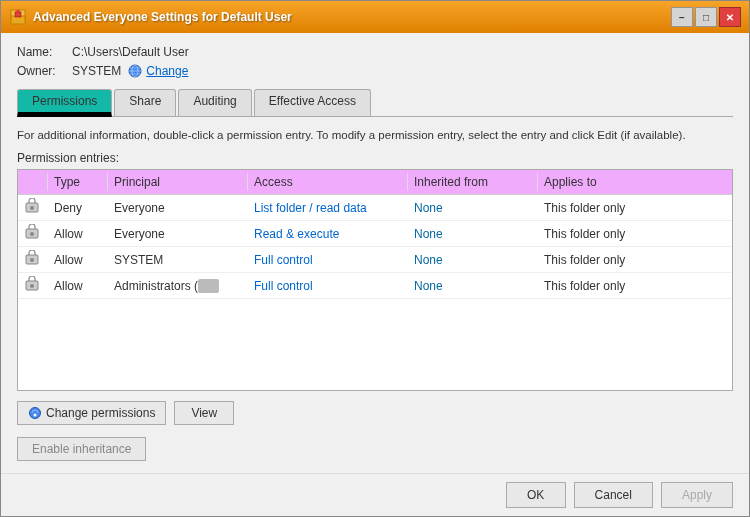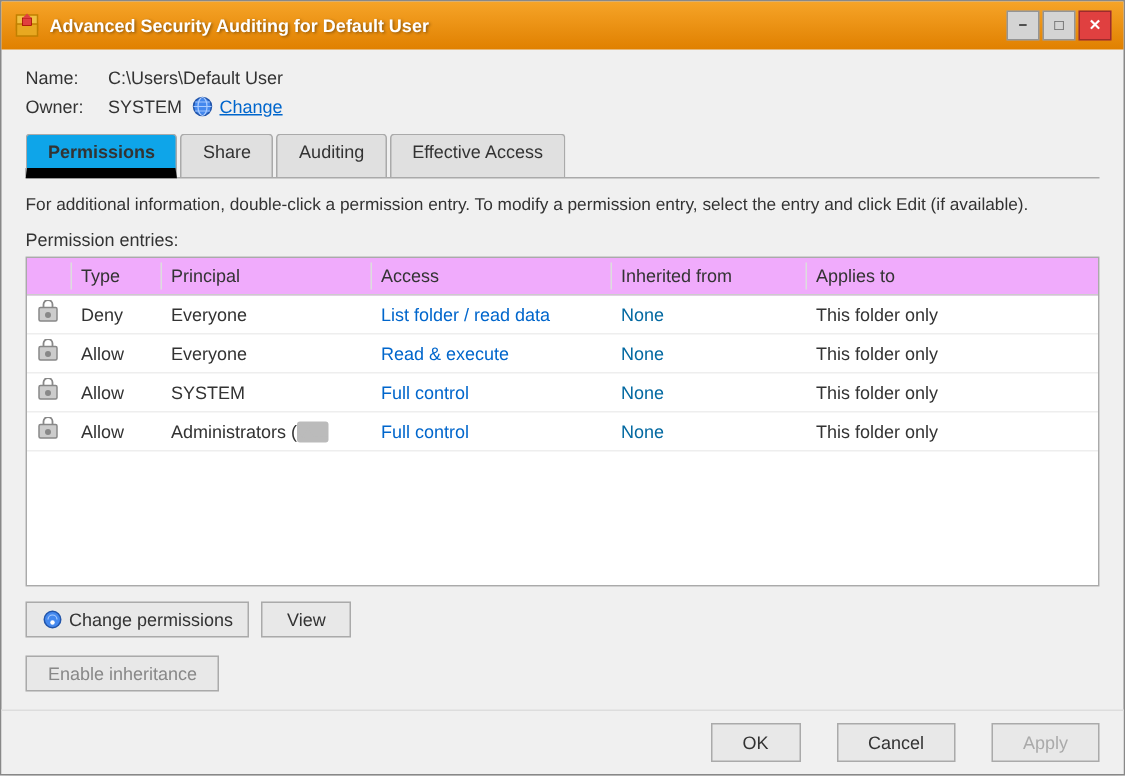--- a/index.html
+++ b/index.html
@@ -113,24 +113,24 @@
       padding: 4px 14px;
       border: 1px solid #aaa;
       border-bottom: none;
       background: #e0e0e0;
       cursor: pointer;
       font-size: 12px;
       color: #333;
       border-radius: 3px 3px 0 0;
     }
     .tab.active {
-      background: #0ea5e9;
-      border-bottom: 7px solid #000000;
+      background: #14b8a6;
+      border-bottom: 5px solid #000000;
       margin-bottom: -1px;
-      font-weight: bold;
+      font-weight: normal;
     }
     .description {
       font-size: 11.5px;
       color: #333;
       margin-bottom: 8px;
       line-height: 1.4;
     }
     .perm-entries-label {
       font-size: 12px;
       color: #333;
@@ -218,21 +218,21 @@
       color: #888;
       margin-top: 6px;
     }
     .enable-row {
       margin-top: 6px;
     }
     .footer {
       display: flex;
       justify-content: flex-end;
       align-items: center;
-      gap: 24px;
+      gap: 8px;
       padding: 8px 16px;
       border-top: 1px solid #ddd;
       background: #f0f0f0;
       flex-shrink: 0;
     }
     .footer-btn {
       padding: 5px 20px;
       border: 1px solid #aaa;
       background: #e8e8e8;
       cursor: pointer;
@@ -257,21 +257,21 @@
 
   <div class="title-bar">
     <div class="title-bar-icon">
       <svg viewBox="0 0 18 18" width="18" height="18">
         <rect x="2" y="2" width="14" height="10" fill="#f0c040" stroke="#c08000" stroke-width="1"></rect>
         <rect x="2" y="8" width="14" height="8" fill="#e8a820" stroke="#c08000" stroke-width="1"></rect>
         <rect x="6" y="4" width="6" height="5" fill="#e04040" stroke="#a00000" stroke-width="0.5"></rect>
         <polygon points="9,1 6,4 12,4" fill="#e04040"></polygon>
       </svg>
     </div>
-    <span class="title-bar-text">Advanced Security Auditing for Default User</span>
+    <span class="title-bar-text">Advanced Everyone Settings for Default User</span>
     <div class="title-bar-buttons">
       <div class="title-btn minimize">−</div>
       <div class="title-btn maximize">□</div>
       <div class="title-btn close">✕</div>
     </div>
   </div>
 
   <div class="content">
 
     <div class="info-row">

